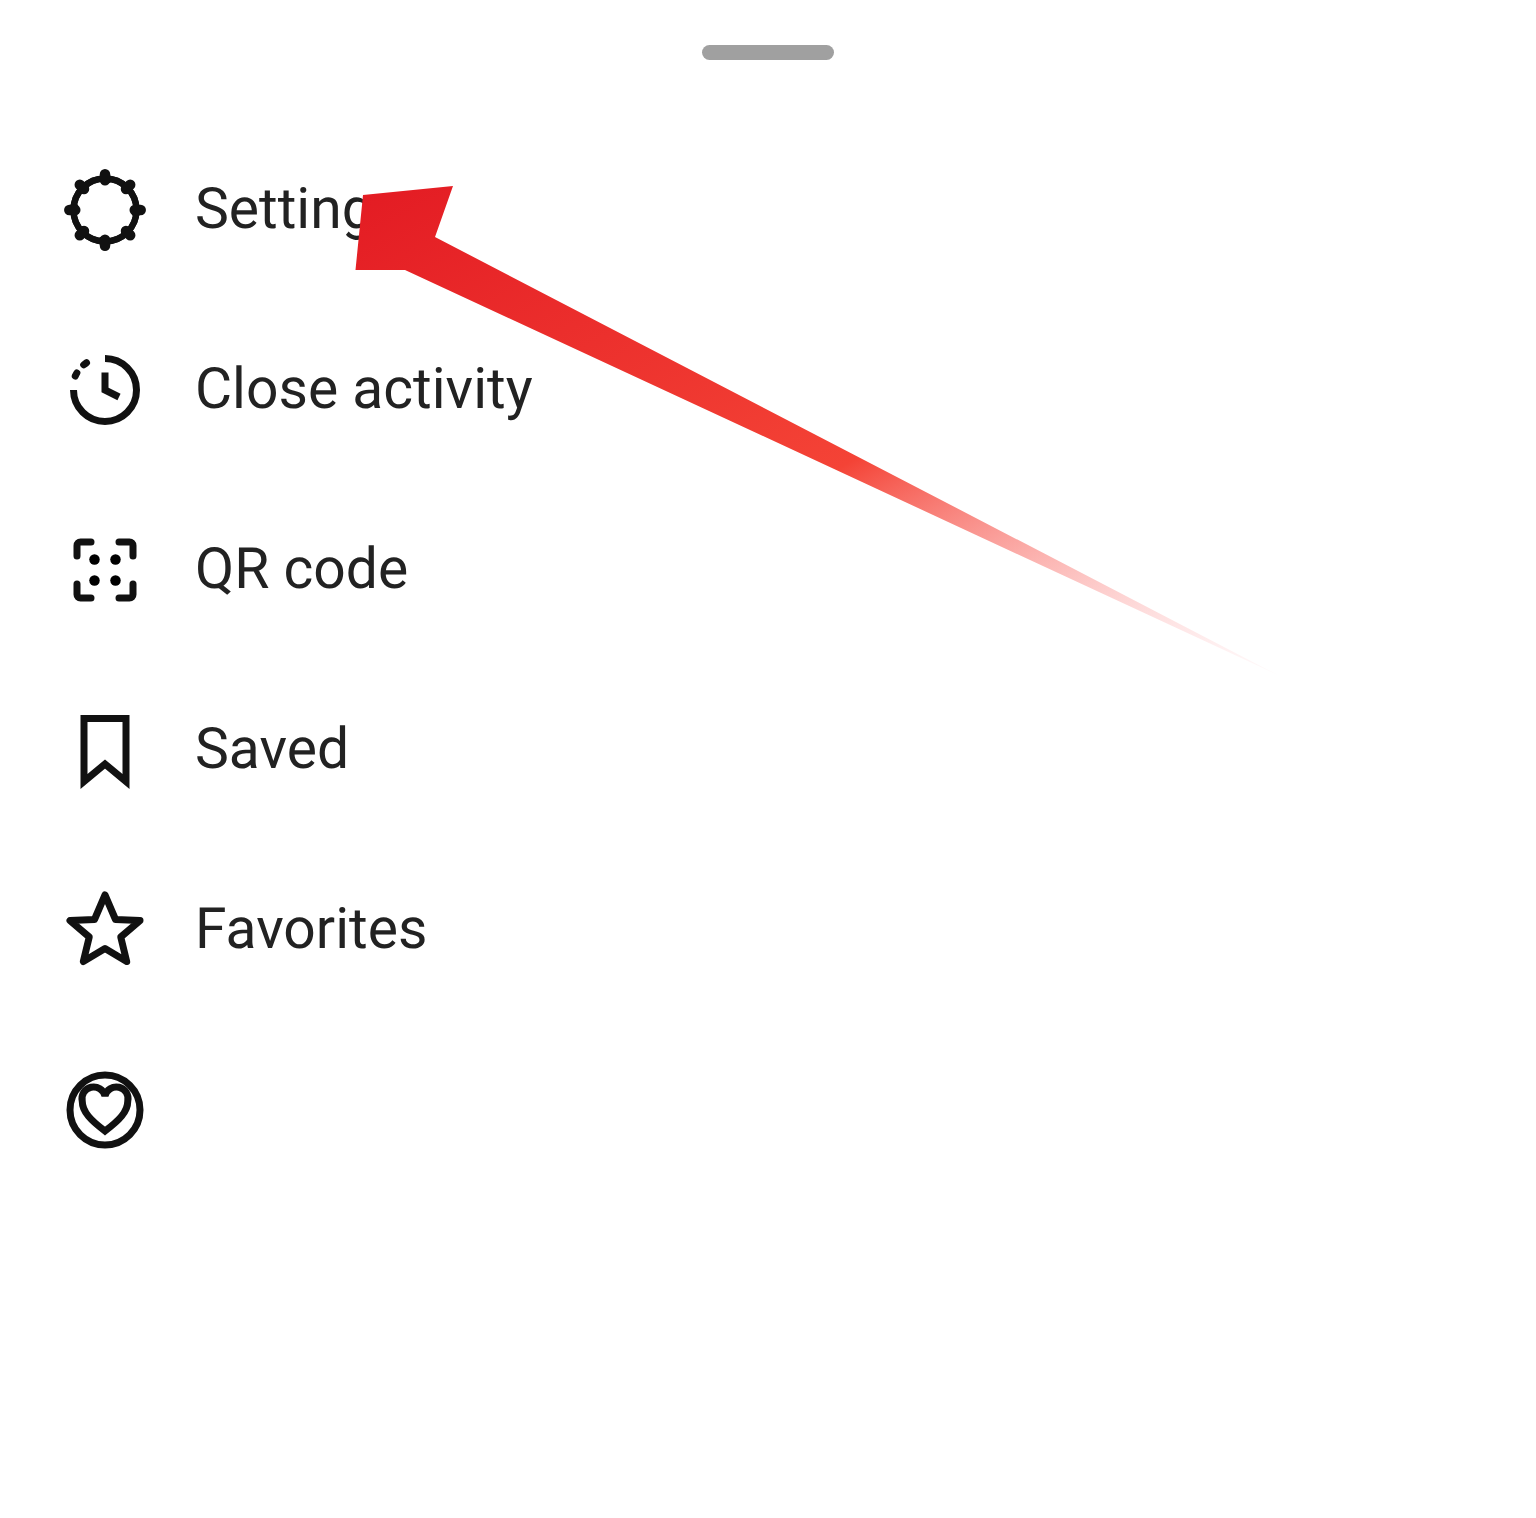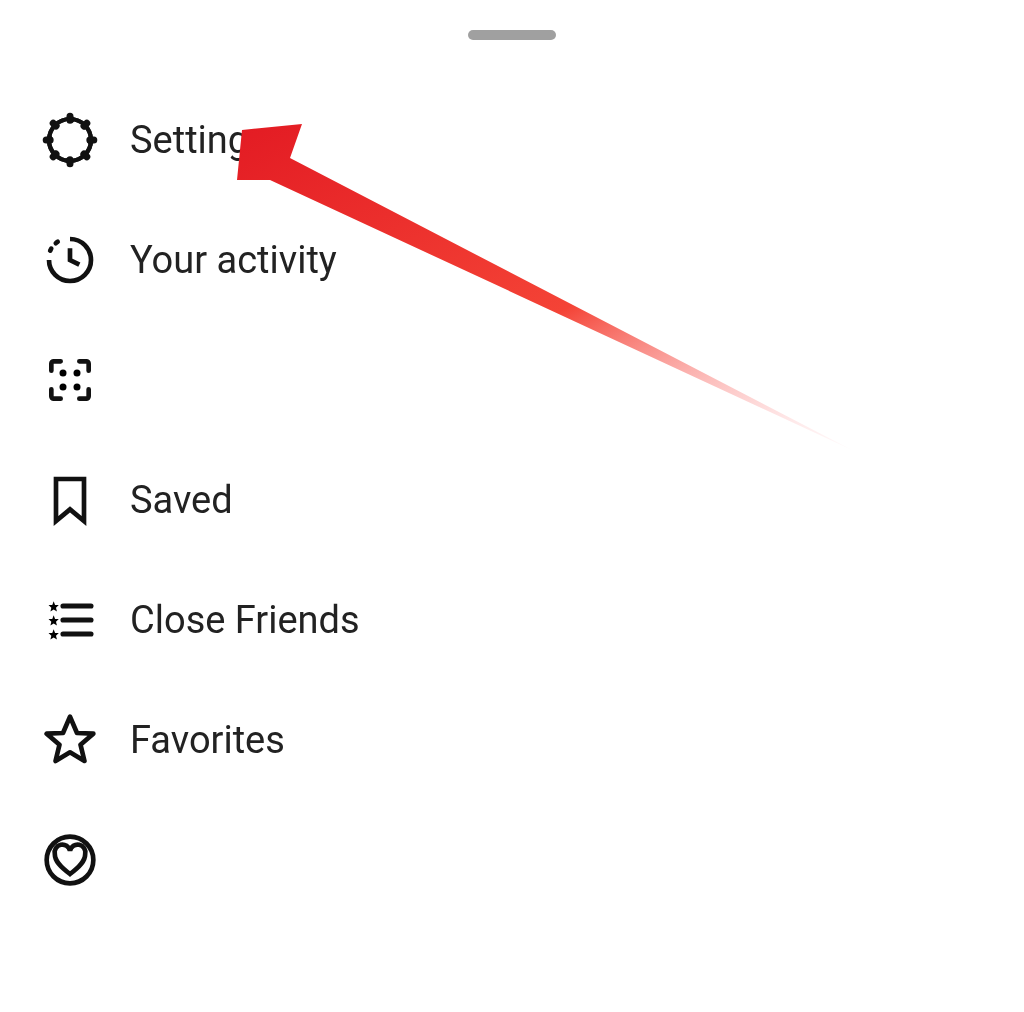--- a/index.html
+++ b/index.html
@@ -96,57 +96,45 @@
 
 
     <div class="menu-item">
       <span class="icon-container">
         <svg viewBox="0 0 24 24" fill="none" stroke="currentColor" stroke-width="2">
           <path d="M12 3 A9 9 0 1 1 3 12"></path>
           <path d="M3.5 8 A9 9 0 0 1 8 3.5" stroke-dasharray="1 3" stroke-linecap="round"></path>
           <polyline points="12,7 12,12 16,14"></polyline>
         </svg>
       </span>
-      <span class="label">Your activity</span>
+      <span class="label">Close activity</span>
     </div>
 
     <div class="menu-item">
       <span class="icon-container">
         <svg viewBox="0 0 24 24" fill="none" stroke="currentColor" stroke-width="2">
           <path d="M4 8 V5 a1 1 0 0 1 1-1 h3 M16 4 h3 a1 1 0 0 1 1 1 v3 M20 16 v3 a1 1 0 0 1 -1 1 h-3 M8 20 H5 a1 1 0 0 1 -1-1 v-3" stroke-linecap="round"></path>
           <circle cx="9" cy="9" r="1.5" fill="currentColor" stroke="none"></circle>
           <circle cx="15" cy="9" r="1.5" fill="currentColor" stroke="none"></circle>
           <circle cx="9" cy="15" r="1.5" fill="currentColor" stroke="none"></circle>
           <circle cx="15" cy="15" r="1.5" fill="currentColor" stroke="none"></circle>
         </svg>
       </span>
+      <span class="label">QR code</span>
     </div>
 
     <div class="menu-item">
       <span class="icon-container">
         <svg viewBox="0 0 24 24" fill="none" stroke="currentColor" stroke-width="2">
           <path d="M6 3 H18 V21 L12 16 L6 21 Z"></path>
         </svg>
       </span>
       <span class="label">Saved</span>
     </div>
 
-    <div class="menu-item">
-      <span class="icon-container">
-        <svg viewBox="0 0 24 24" fill="none" stroke="currentColor" stroke-width="2.2" stroke-linecap="round">
-          <line x1="9" y1="6" x2="21" y2="6"></line>
-          <line x1="9" y1="12" x2="21" y2="12"></line>
-          <line x1="9" y1="18" x2="21" y2="18"></line>
-          <path d="M5 4 L5.6 5.6 L7.2 5.6 L6 6.8 L6.4 8.4 L5 7.5 L3.6 8.4 L4 6.8 L2.8 5.6 L4.4 5.6 Z" fill="currentColor" stroke="none"></path>
-          <path d="M5 10 L5.6 11.6 L7.2 11.6 L6 12.8 L6.4 14.4 L5 13.5 L3.6 14.4 L4 12.8 L2.8 11.6 L4.4 11.6 Z" fill="currentColor" stroke="none"></path>
-          <path d="M5 16 L5.6 17.6 L7.2 17.6 L6 18.8 L6.4 20.4 L5 19.5 L3.6 20.4 L4 18.8 L2.8 17.6 L4.4 17.6 Z" fill="currentColor" stroke="none"></path>
-        </svg>
-      </span>
-      <span class="label">Close Friends</span>
-    </div>
 
     <div class="menu-item">
       <span class="icon-container">
         <svg viewBox="0 0 24 24" fill="none" stroke="currentColor" stroke-width="2" stroke-linejoin="round">
           <path d="M12 2 L15 9 L22 9.3 L16.5 14 L18.2 21 L12 17.3 L5.8 21 L7.5 14 L2 9.3 L9 9 Z"></path>
         </svg>
       </span>
       <span class="label">Favorites</span>
     </div>
 

